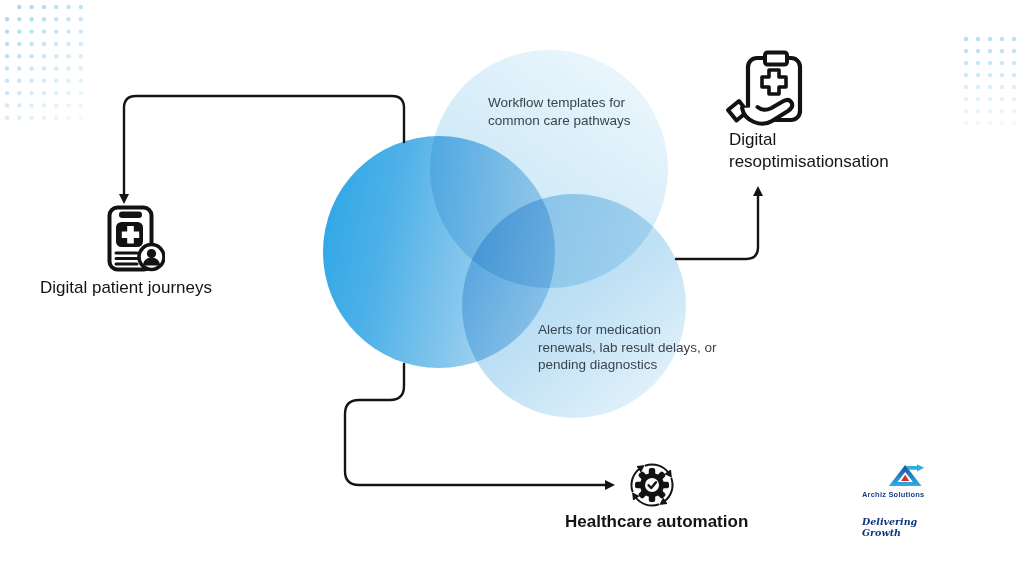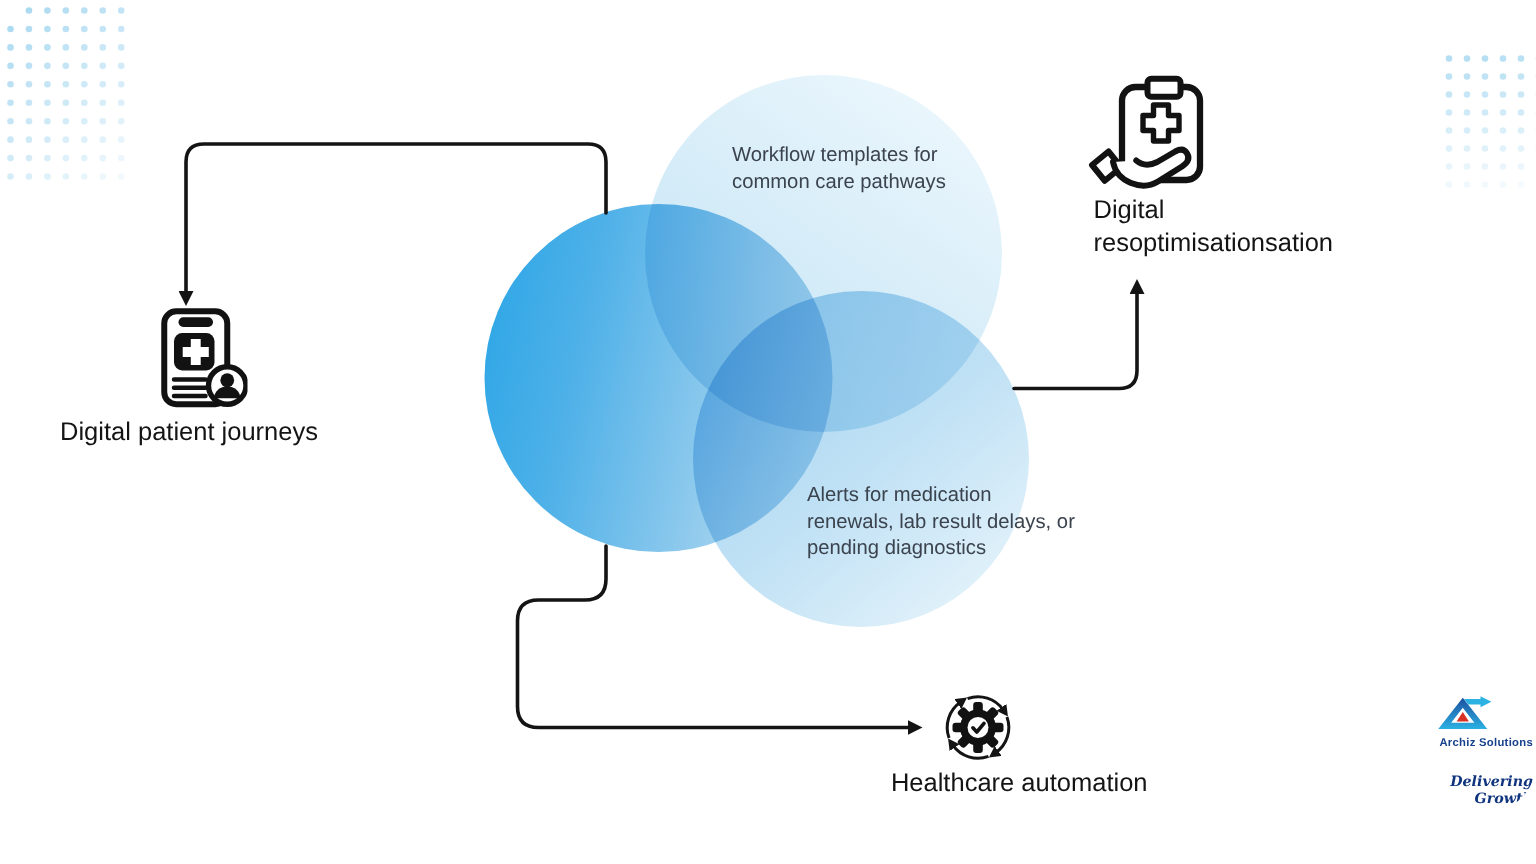--- a/index.html
+++ b/index.html
@@ -18,23 +18,23 @@
   #c-br{left:462px;top:194px;width:224px;height:224px;
     background:linear-gradient(140deg,#9bcfef 0%,#c2e2f5 55%,#ecf7fc 100%);}
   .vlabel{position:absolute;font-size:13.5px;line-height:17.5px;color:#3b434e;}
   #vl-workflow{left:488px;top:94px;width:170px;}
   #vl-tasks{left:338px;top:246px;width:170px;}
   #vl-alerts{left:538px;top:321px;width:190px;}
   
   .nlabel{position:absolute;font-size:17px;color:#141414;}
   #lbl-digital{left:40px;top:278px;width:216px;text-align:left;}
   #lbl-clinical{left:729px;top:129px;width:180px;line-height:21.5px;}
-  #lbl-automation{left:565px;top:512px;width:200px;text-align:right;}
+  #lbl-automation{left:565px;top:512px;width:200px;text-align:left;font-weight:bold;}
   
-  #logo{left:932px;top:463px;width:90px;text-align:right;}
+  #logo{left:862px;top:463px;width:90px;text-align:left;}
   #logo .company{font-size:7.5px;font-weight:bold;color:#16418c;letter-spacing:.2px;margin-top:1px;}
   #logo .tagline{font-family:"DejaVu Serif", serif;font-style:italic;font-weight:bold;
     font-size:9.5px;color:#10357e;margin-top:17px;}
   svg{display:block;}
 </style>
 </head>
 <body>
 
 <div id="canvas">
 

